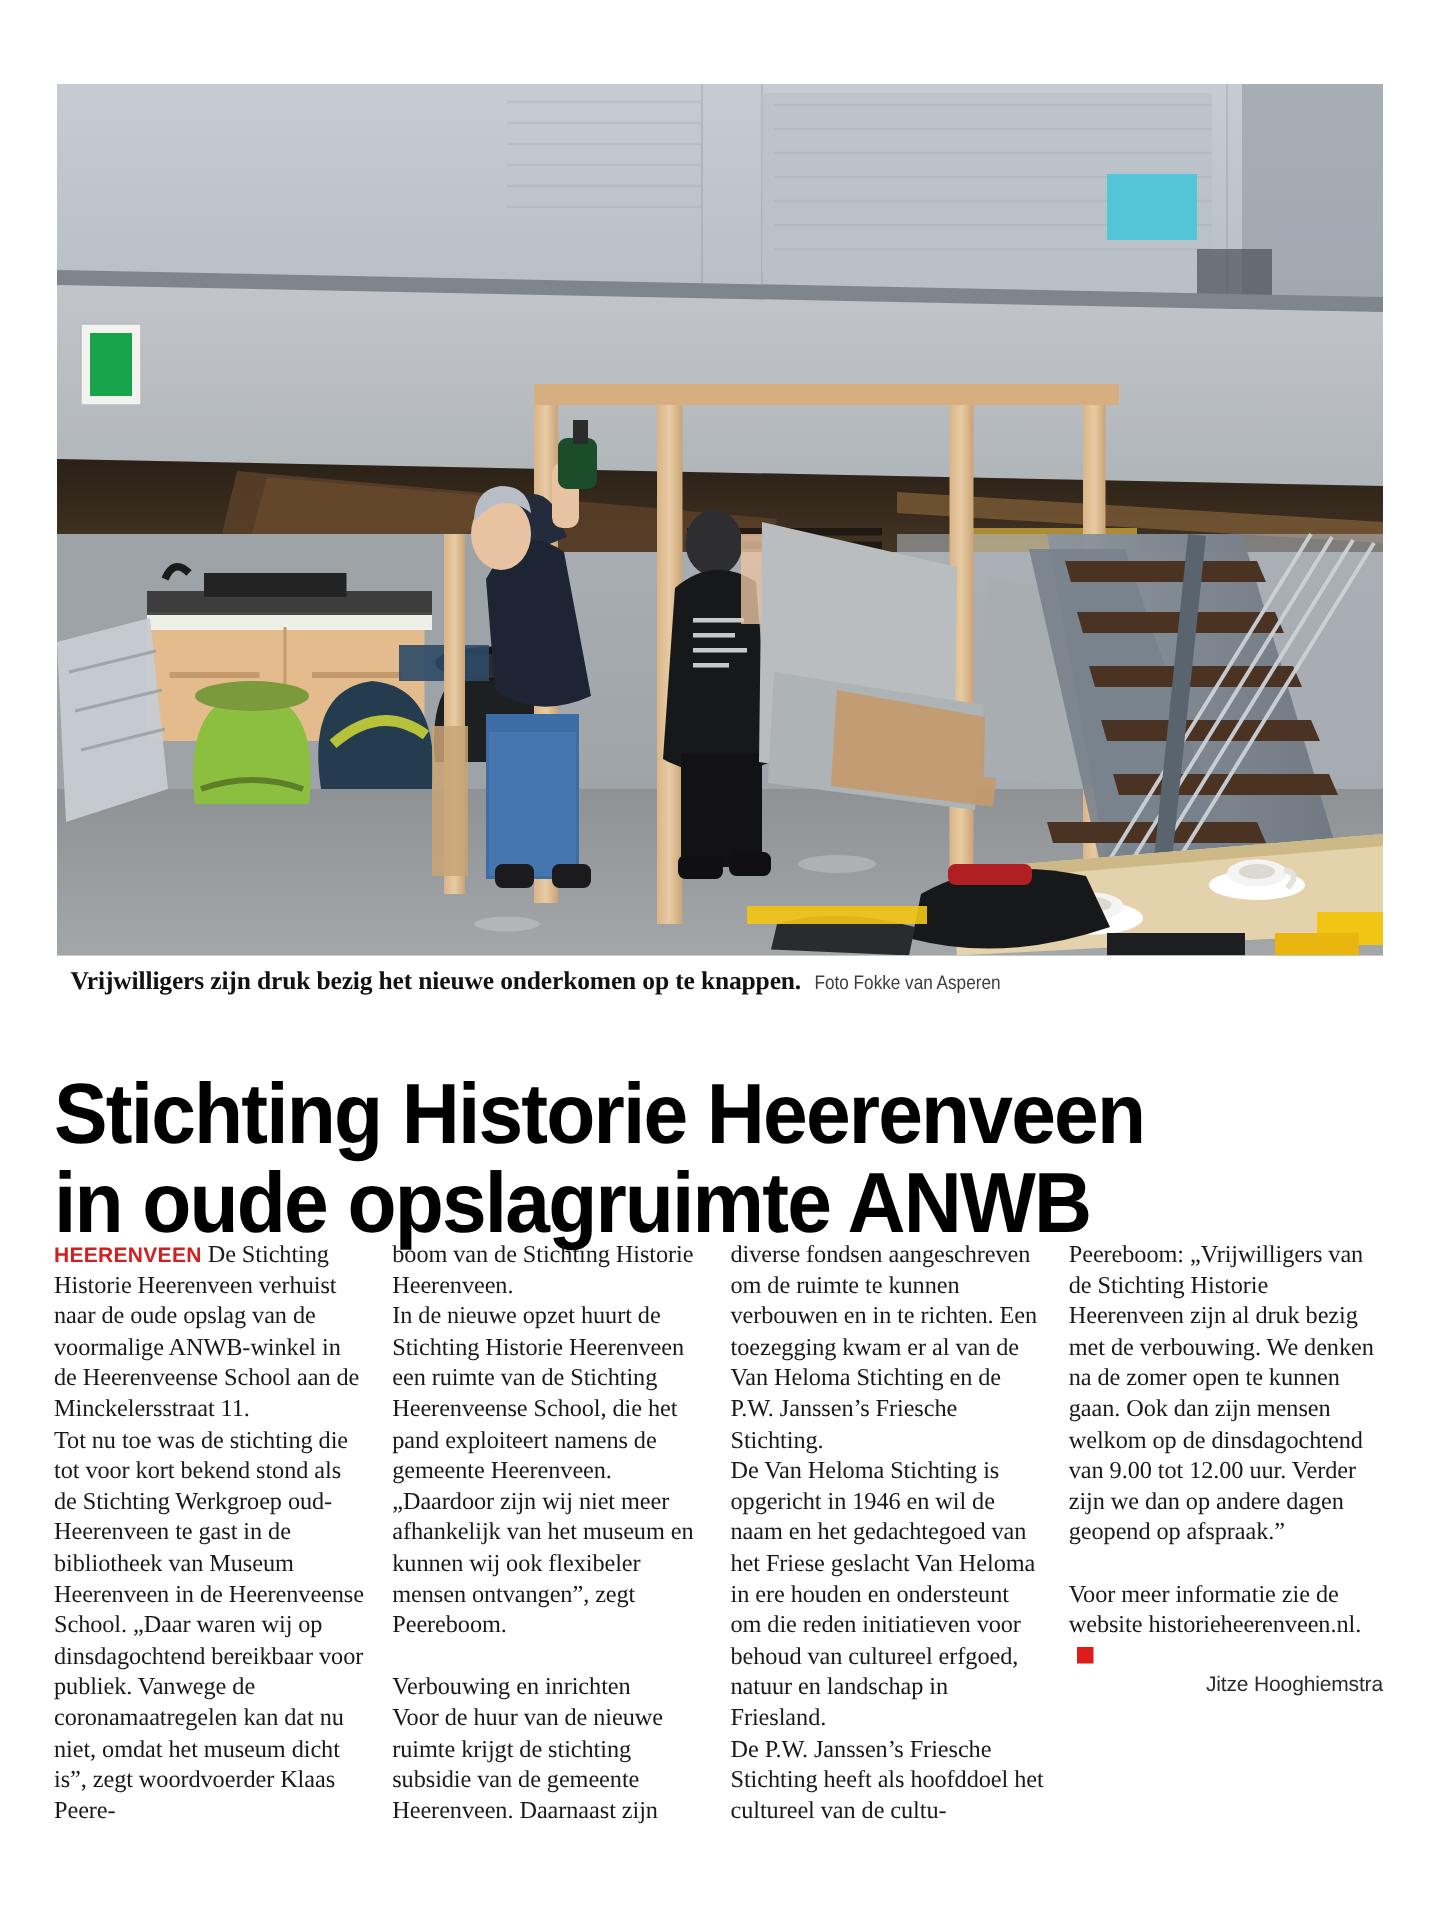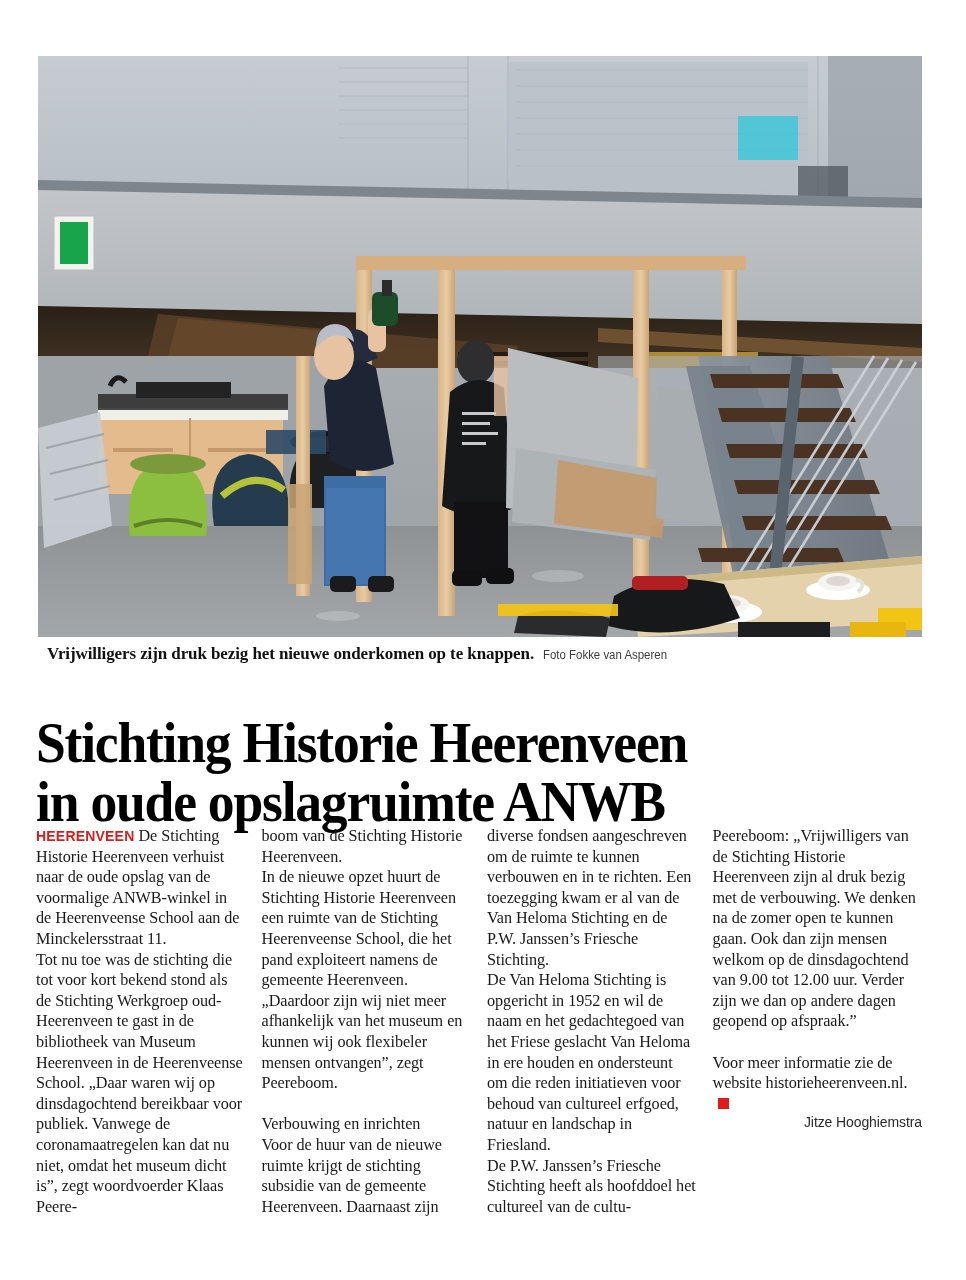--- a/index.html
+++ b/index.html
@@ -36,21 +36,21 @@
   .caption-credit{
     font-family:"Liberation Sans",sans-serif;
     font-size:13px;color:#3c3c3c;
     transform:scaleX(.88);transform-origin:left center;
     white-space:nowrap;
   }
 
   
   .headline{
     position:absolute;left:36px;top:676px;width:900px;
-    font-family:Liberation Serif, serif;font-weight:bold;
+    font-family:Liberation Sans, sans-serif;font-weight:bold;
     font-size:57px;line-height:1.03;color:#000;
     letter-spacing:-1.3px;
   }
   .headline .hl-line{display:block;transform:scaleX(.94);transform-origin:left center;}
 
   
   .columns{
     position:absolute;left:36px;top:826px;width:902px;height:420px;
     display:flex;gap:0;
   }
@@ -311,21 +311,21 @@
     <div class="col">
       <p>boom van de Stichting Historie Heerenveen.</p>
       <p>In de nieuwe opzet huurt de Stichting Historie Heerenveen een ruimte van de Stichting Heerenveense School, die het pand exploiteert namens de gemeente Heerenveen. „Daardoor zijn wij niet meer afhankelijk van het museum en kunnen wij ook flexibeler mensen ontvangen”, zegt Peereboom.</p>
       <div class="gap"></div>
       <p class="subhead">Verbouwing en inrichten</p>
       <p>Voor de huur van de nieuwe ruimte krijgt de stichting subsidie van de gemeente Heerenveen. Daarnaast zijn</p>
     </div>
 
     <div class="col">
       <p>diverse fondsen aangeschreven om de ruimte te kunnen verbouwen en in te richten. Een toezegging kwam er al van de Van Heloma Stichting en de P.W. Janssen’s Friesche Stichting.</p>
-      <p>De Van Heloma Stichting is opgericht in 1952 en wil de naam en het gedachtegoed van het Friese geslacht Van Heloma in ere houden en ondersteunt om die reden initiatieven voor behoud van cultureel erfgoed, natuur en landschap in Friesland.</p>
+      <p>De Van Heloma Stichting is opgericht in 1946 en wil de naam en het gedachtegoed van het Friese geslacht Van Heloma in ere houden en ondersteunt om die reden initiatieven voor behoud van cultureel erfgoed, natuur en landschap in Friesland.</p>
       <p>De P.W. Janssen’s Friesche Stichting heeft als hoofddoel het cultureel van de cultu-</p>
     </div>
 
     <div class="col">
       <p>Peereboom: „Vrijwilligers van de Stichting Historie Heerenveen zijn al druk bezig met de verbouwing. We denken na de zomer open te kunnen gaan. Ook dan zijn mensen welkom op de dinsdagochtend van 9.00 tot 12.00 uur. Verder zijn we dan op andere dagen geopend op afspraak.”</p>
       <div class="gap"></div>
       <p><span>Voor meer informatie zie de website historieheerenveen.nl.</span><span class="endmark"></span></p>
       <div class="byline">Jitze Hooghiemstra</div>
     </div>
 

